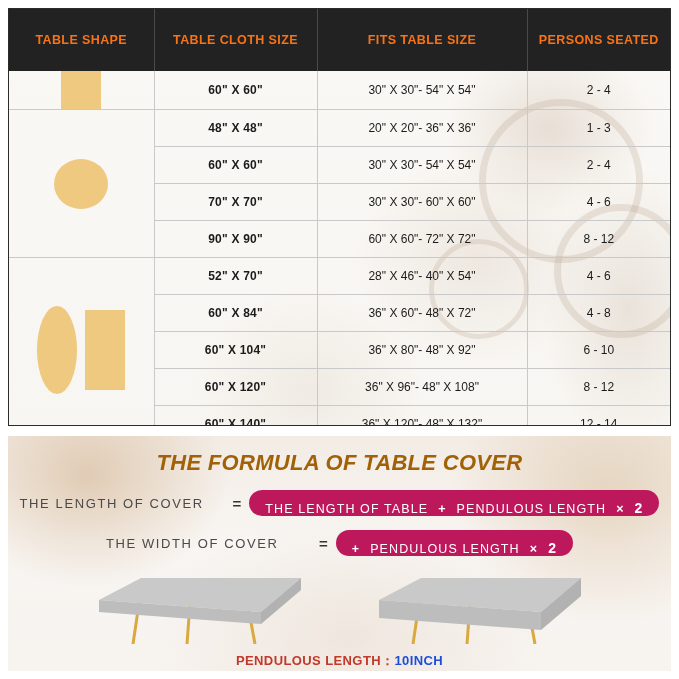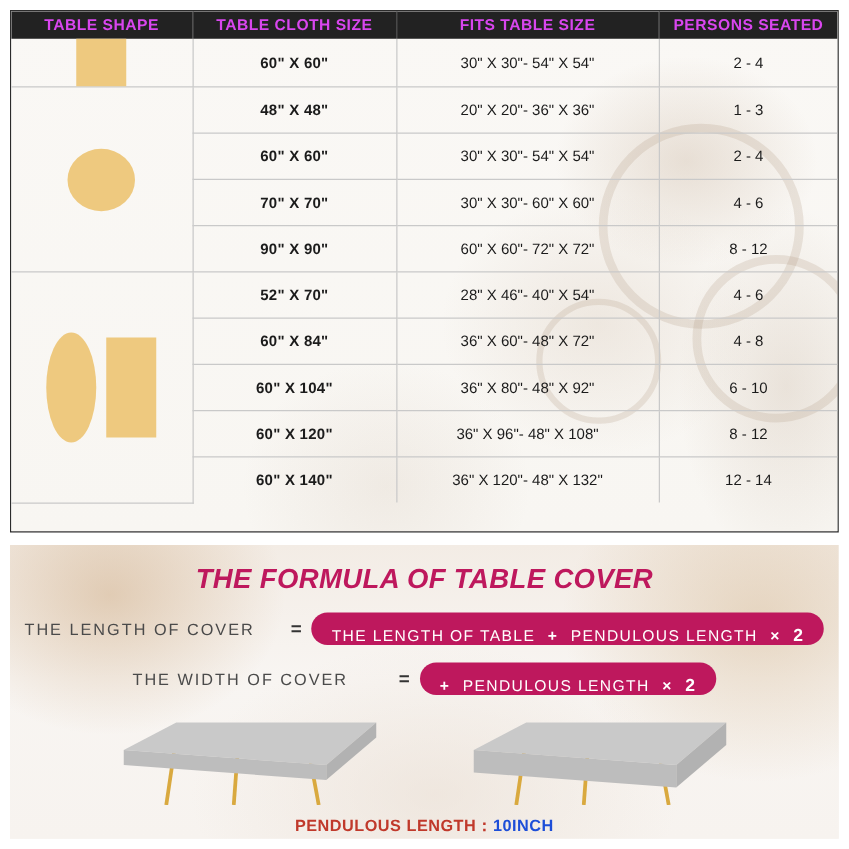--- a/index.html
+++ b/index.html
@@ -56,25 +56,25 @@
   .bg-ring.r3 { width: 90px;  height: 90px;  left: 420px; top: 230px; border-width: 5px; }
 
   .tbl {
     position: relative;
     width: 100%;
     border-collapse: collapse;
     table-layout: fixed;
   }
   .tbl thead th {
     background: #222222;
-    color: #d946ef;
+    color: #f97316;
     font-size: 12.5px;
     font-weight: bold;
     letter-spacing: 0.4px;
-    padding: 4px 4px;
+    padding: 24px 4px;
     text-align: center;
     border-right: 1px solid #4a4a4a;
   }
   .tbl thead th:last-child { border-right: none; }
 
   .tbl td {
     font-size: 12px;
     text-align: center;
     color: #1b1b1b;
     padding: 0;
@@ -148,21 +148,21 @@
   }
   .formula-inner {
     position: relative;
     padding-top: 14px;
   }
   .formula-title {
     text-align: center;
     font-size: 22px;
     font-weight: bold;
     font-style: italic;
-    color: #be185d;
+    color: #a16207;
     letter-spacing: 0.3px;
   }
   .formula-row {
     display: flex;
     align-items: center;
     justify-content: center;
     margin-top: 14px;
     gap: 8px;
   }
   .formula-label {

